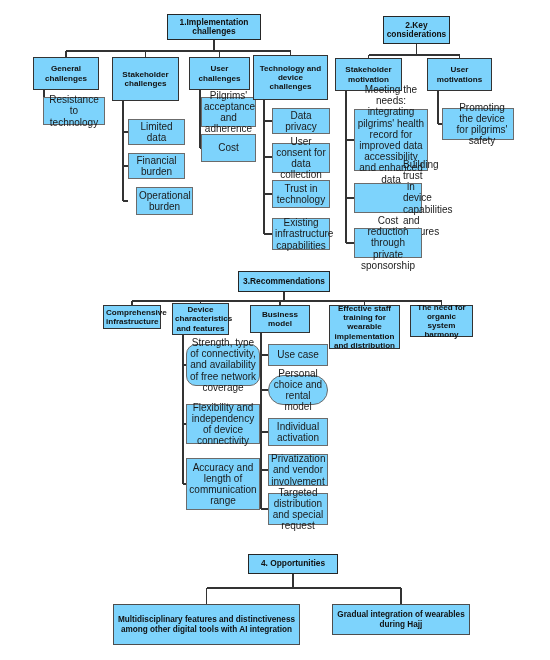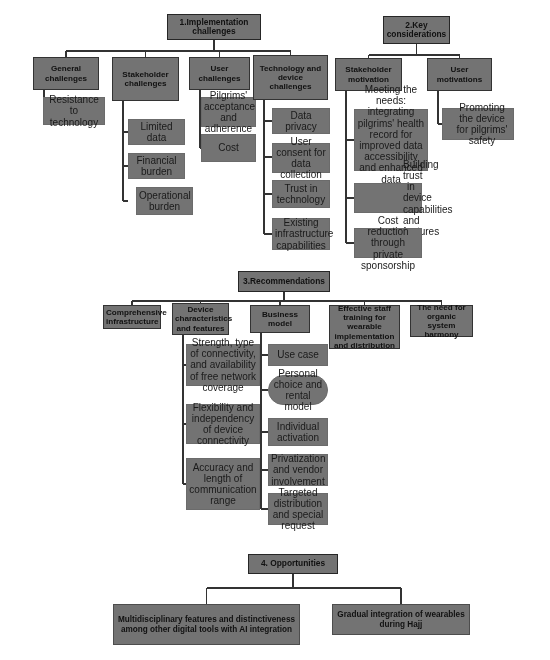--- a/index.html
+++ b/index.html
@@ -3,21 +3,21 @@
 <meta charset="utf-8">
 <style>
   html,body{margin:0;padding:0;background:#ffffff;}
   body{width:550px;height:660px;font-family:"Liberation Sans",sans-serif;color:#111;}
   #diagram{position:relative;width:550px;height:660px;overflow:hidden;}
   svg#connectors{position:absolute;left:0;top:0;width:550px;height:660px;pointer-events:none;}
   .node{
     position:absolute;
     box-sizing:border-box;
     border:1.4px solid #4d4d4d;
-    background:#737373;
+    background:#7dd3fc;
     display:flex;
     align-items:center;
     justify-content:center;
     text-align:center;
     line-height:1.12;
     padding:1px 2px;
     z-index:2;
   }
   .node span{display:block;width:100%;}
   .lvl1{border:1.8px solid #262626;font-weight:bold;font-size:8.4px;}
@@ -152,21 +152,21 @@
       </div>
       <div class="node lvl1" style="left: 238px; top: 271px; width: 92px; height: 21px;">
         <span>3.Recommendations</span>
       </div>
       <div class="node lvl2" style="left: 103px; top: 305px; width: 58px; height: 24px;">
         <span>Comprehensive infrastructure</span>
       </div>
       <div class="node lvl2" style="left: 172px; top: 303px; width: 57px; height: 32px;">
         <span>Device characteristics and features</span>
       </div>
-      <div class="node lvl3" style="left: 186px; top: 344px; width: 74px; height: 42px;">
+      <div class="node lvl3" style="left: 186px; top: 344px; width: 74px; height: 42px; border-radius: 10px;">
         <span>Strength, type of connectivity, and availability of free network coverage</span>
       </div>
       <div class="node lvl3" style="left: 186px; top: 404px; width: 74px; height: 40px;">
         <span>Flexibility and independency of device connectivity</span>
       </div>
       <div class="node lvl3" style="left: 186px; top: 458px; width: 74px; height: 52px;">
         <span>Accuracy and length of communication range</span>
       </div>
       <div class="node lvl2" style="left: 250px; top: 305px; width: 60px; height: 28px;">
         <span>Business model</span>

